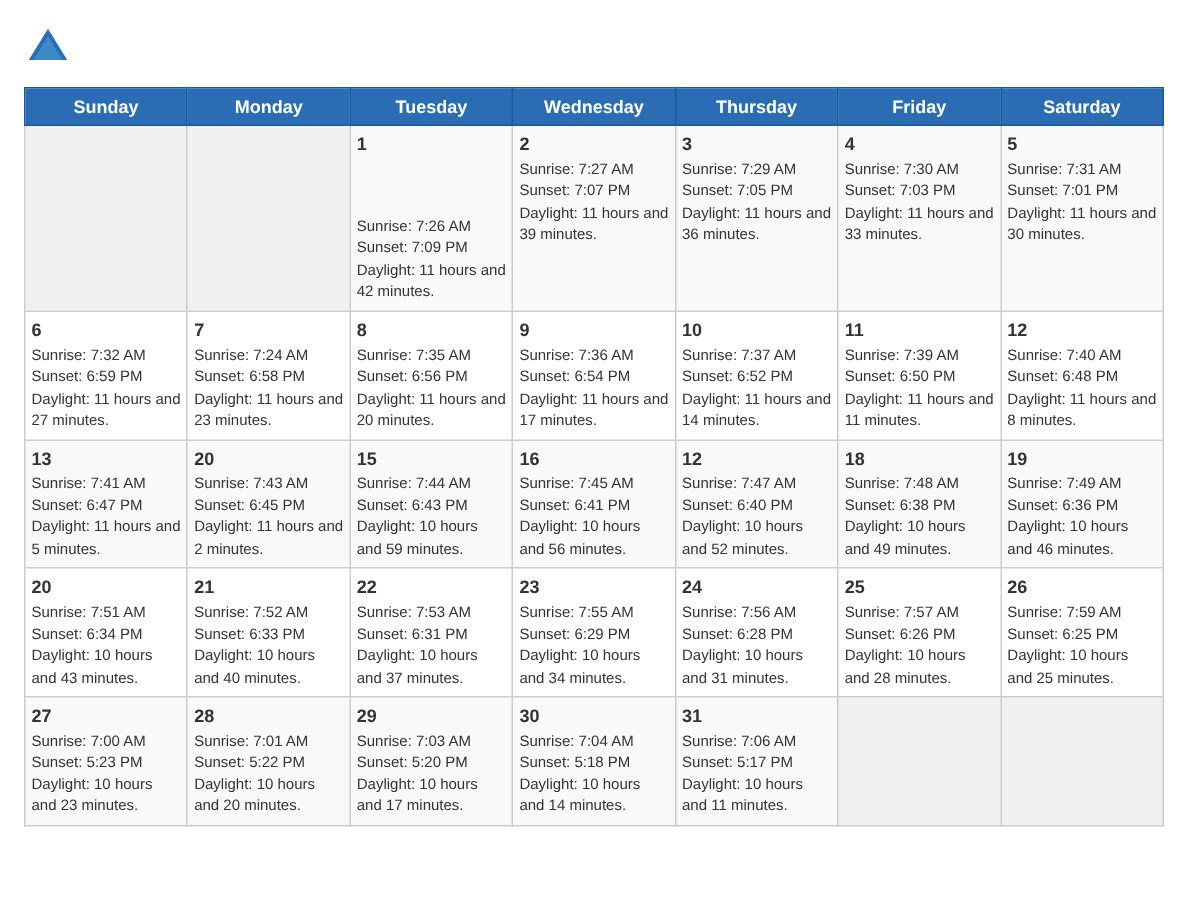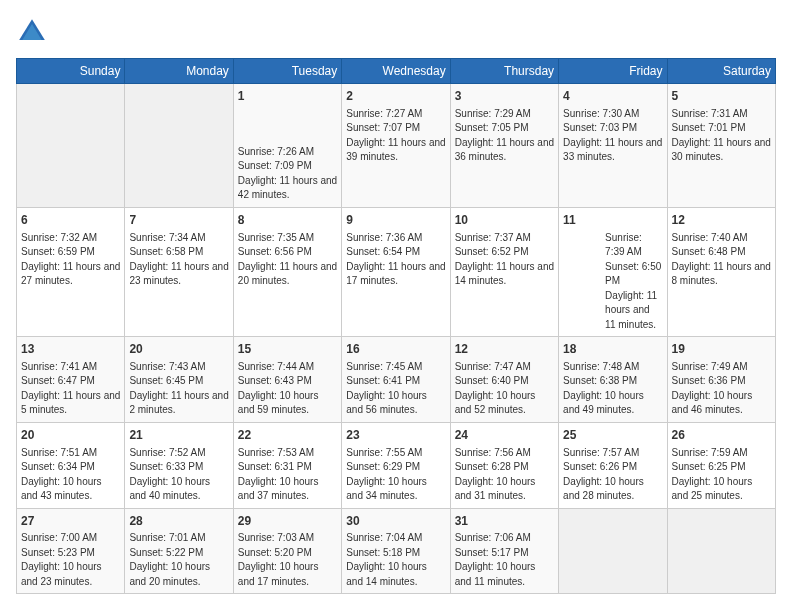--- a/index.html
+++ b/index.html
@@ -46,23 +46,23 @@
     }
     table {
       width: 100%;
       border-collapse: collapse;
       font-size: 11px;
     }
     thead tr th {
       background-color: #2a6db5;
       color: #fff;
       padding: 5px 4px;
-      text-align: right;
+      text-align: center;
       font-size: 12px;
-      font-weight: normal;
+      font-weight: bold;
       border: 1px solid #1a5a9a;
     }
     tbody tr td {
       border: 1px solid #ccc;
       padding: 4px;
       vertical-align: top;
       width: calc(100% / 7);
       min-height: 70px;
       color: #333;
       line-height: 1.4;
@@ -157,21 +157,21 @@
       </tr>
       <tr>
         <td>
           <span class="day-num">6</span>
           <div class="day-info" style="white-space: pre-line;">Sunrise: 7:32 AM
 Sunset: 6:59 PM
 Daylight: 11 hours and 27 minutes.</div>
         </td>
         <td>
           <span class="day-num">7</span>
-          <div class="day-info" style="white-space: pre-line;">Sunrise: 7:34 AM
+          <div class="day-info" style="white-space: pre-line;">Sunrise: 7:24 AM
 Sunset: 6:58 PM
 Daylight: 11 hours and 23 minutes.</div>
         </td>
         <td>
           <span class="day-num">8</span>
           <div class="day-info" style="white-space: pre-line;">Sunrise: 7:35 AM
 Sunset: 6:56 PM
 Daylight: 11 hours and 20 minutes.</div>
         </td>
         <td>
@@ -181,21 +181,21 @@
 Daylight: 11 hours and 17 minutes.</div>
         </td>
         <td>
           <span class="day-num">10</span>
           <div class="day-info" style="white-space: pre-line;">Sunrise: 7:37 AM
 Sunset: 6:52 PM
 Daylight: 11 hours and 14 minutes.</div>
         </td>
         <td>
           <span class="day-num">11</span>
-          <div class="day-info" style="white-space: pre-line; margin-left: 42px;">Sunrise: 7:39 AM
+          <div class="day-info" style="white-space: pre-line;">Sunrise: 7:39 AM
 Sunset: 6:50 PM
 Daylight: 11 hours and 11 minutes.</div>
         </td>
         <td>
           <span class="day-num">12</span>
           <div class="day-info" style="white-space: pre-line;">Sunrise: 7:40 AM
 Sunset: 6:48 PM
 Daylight: 11 hours and 8 minutes.</div>
         </td>
       </tr>

